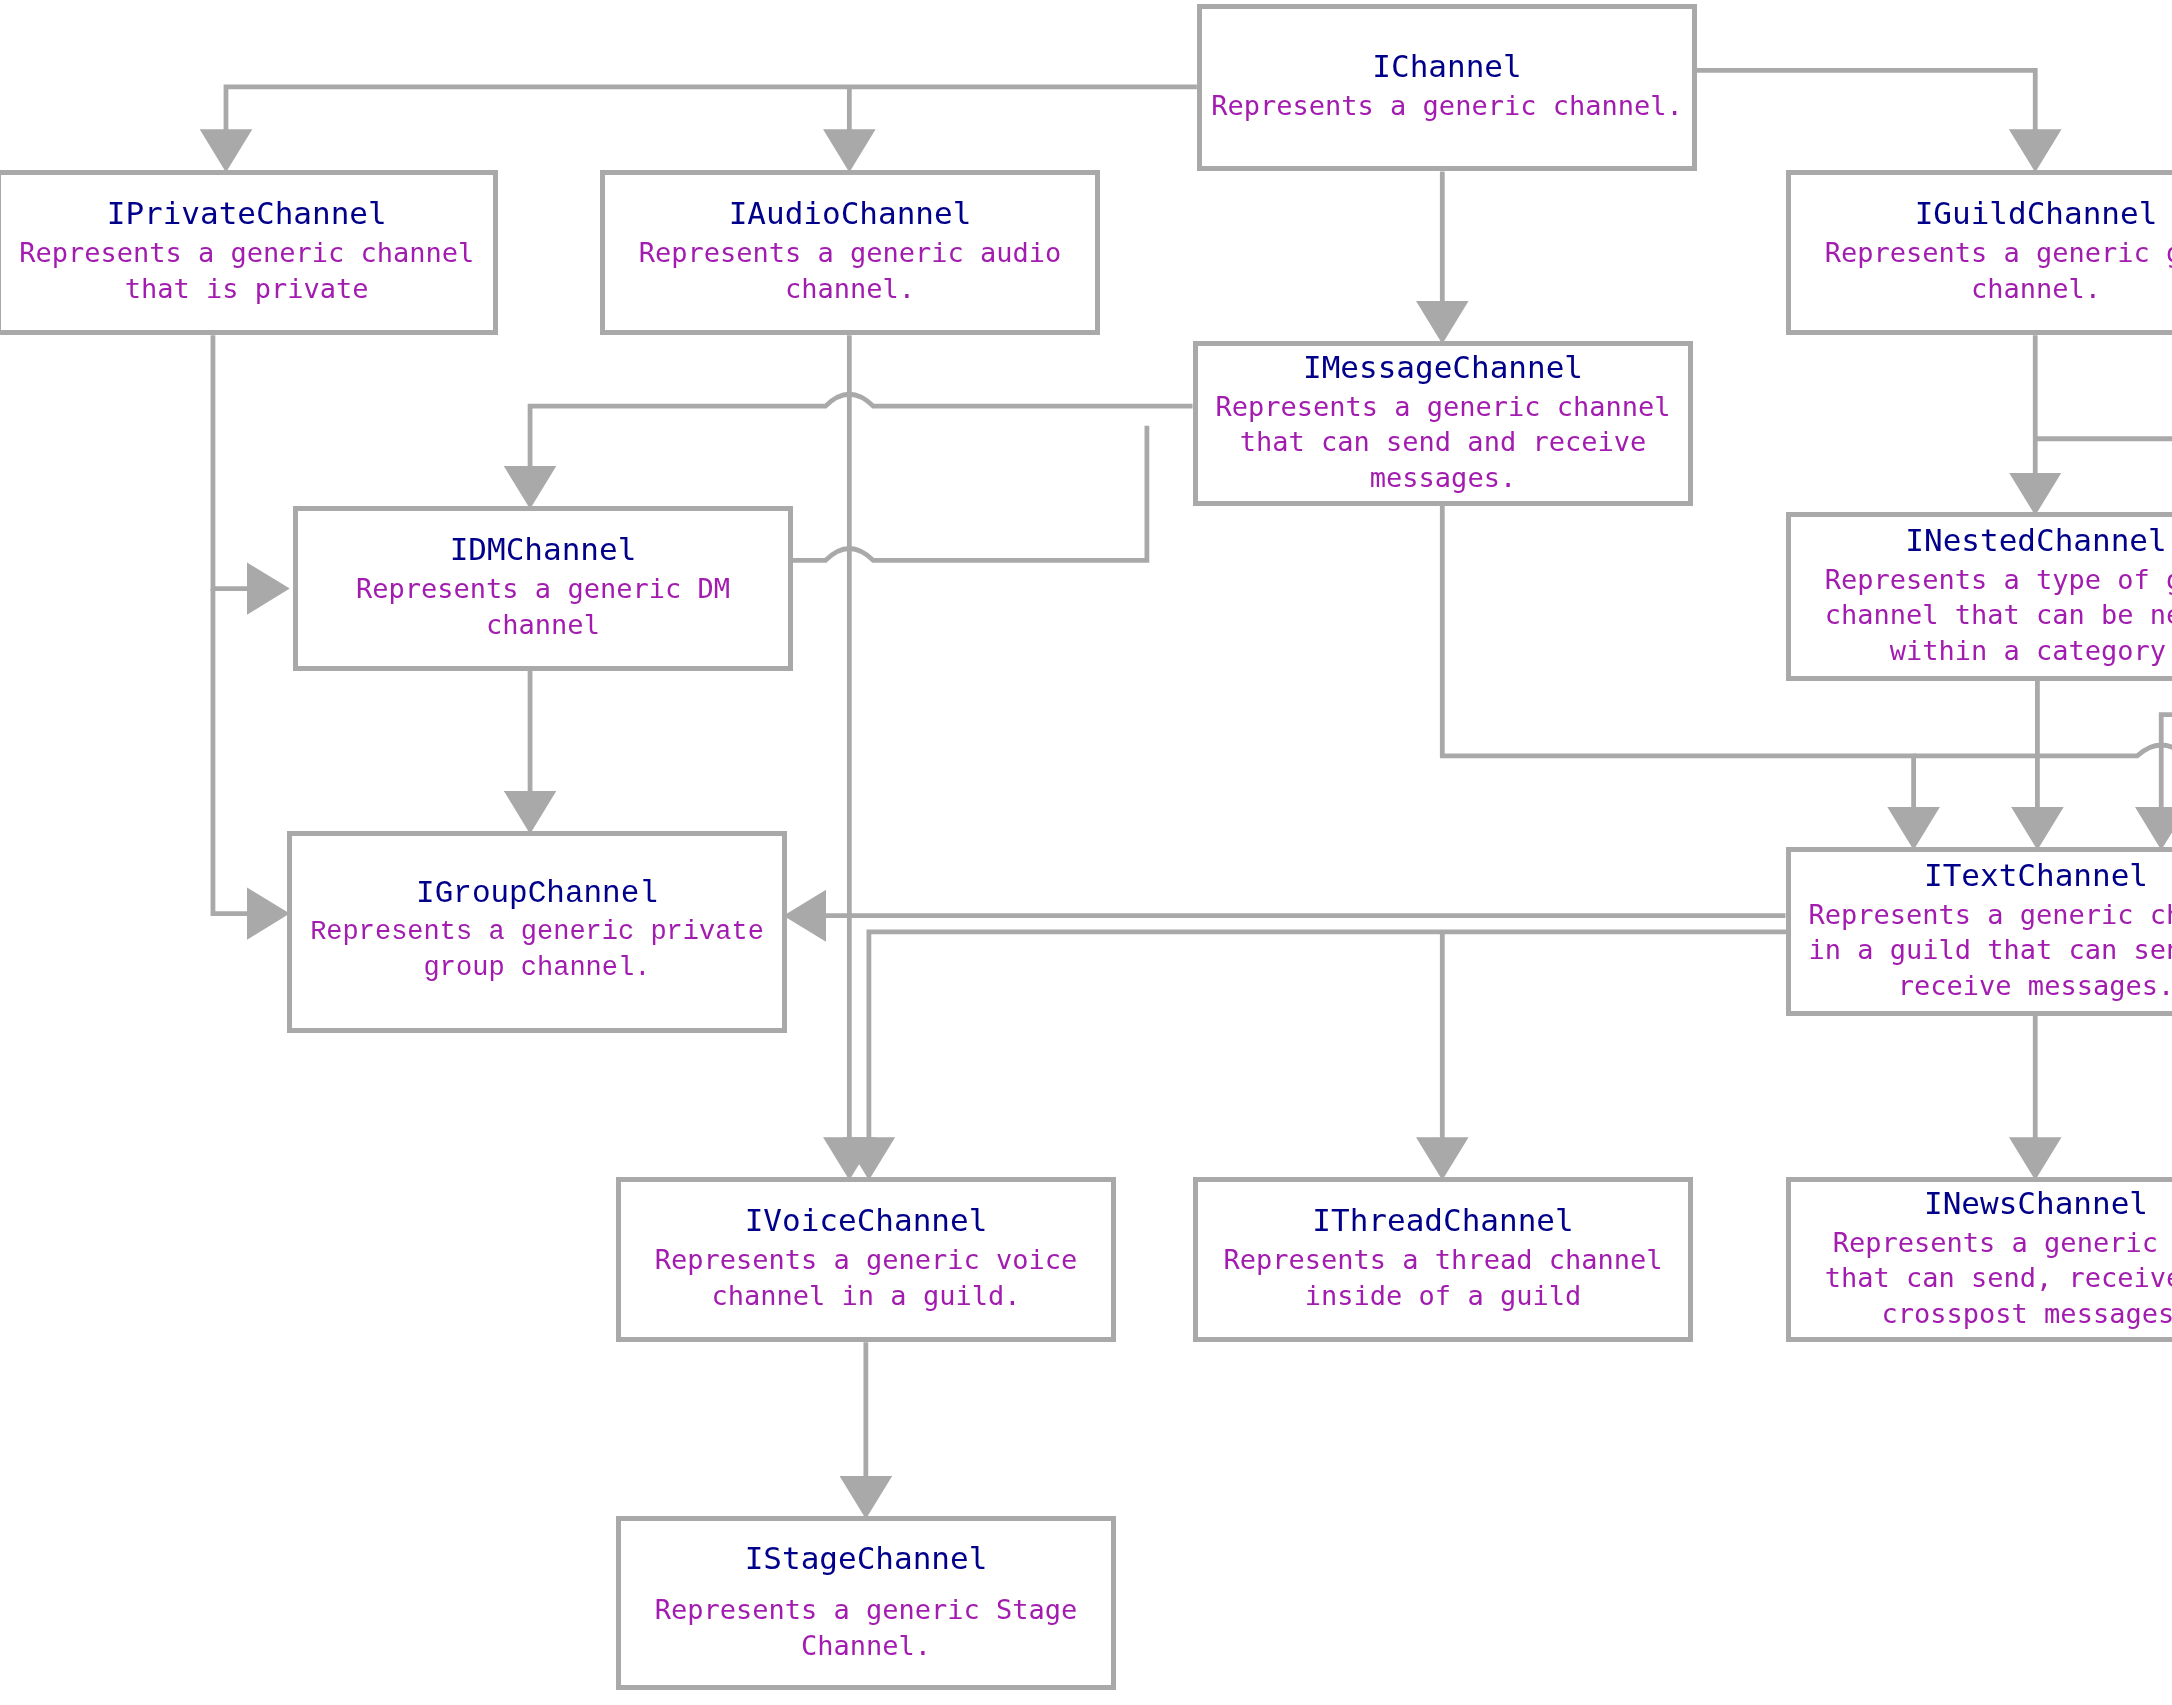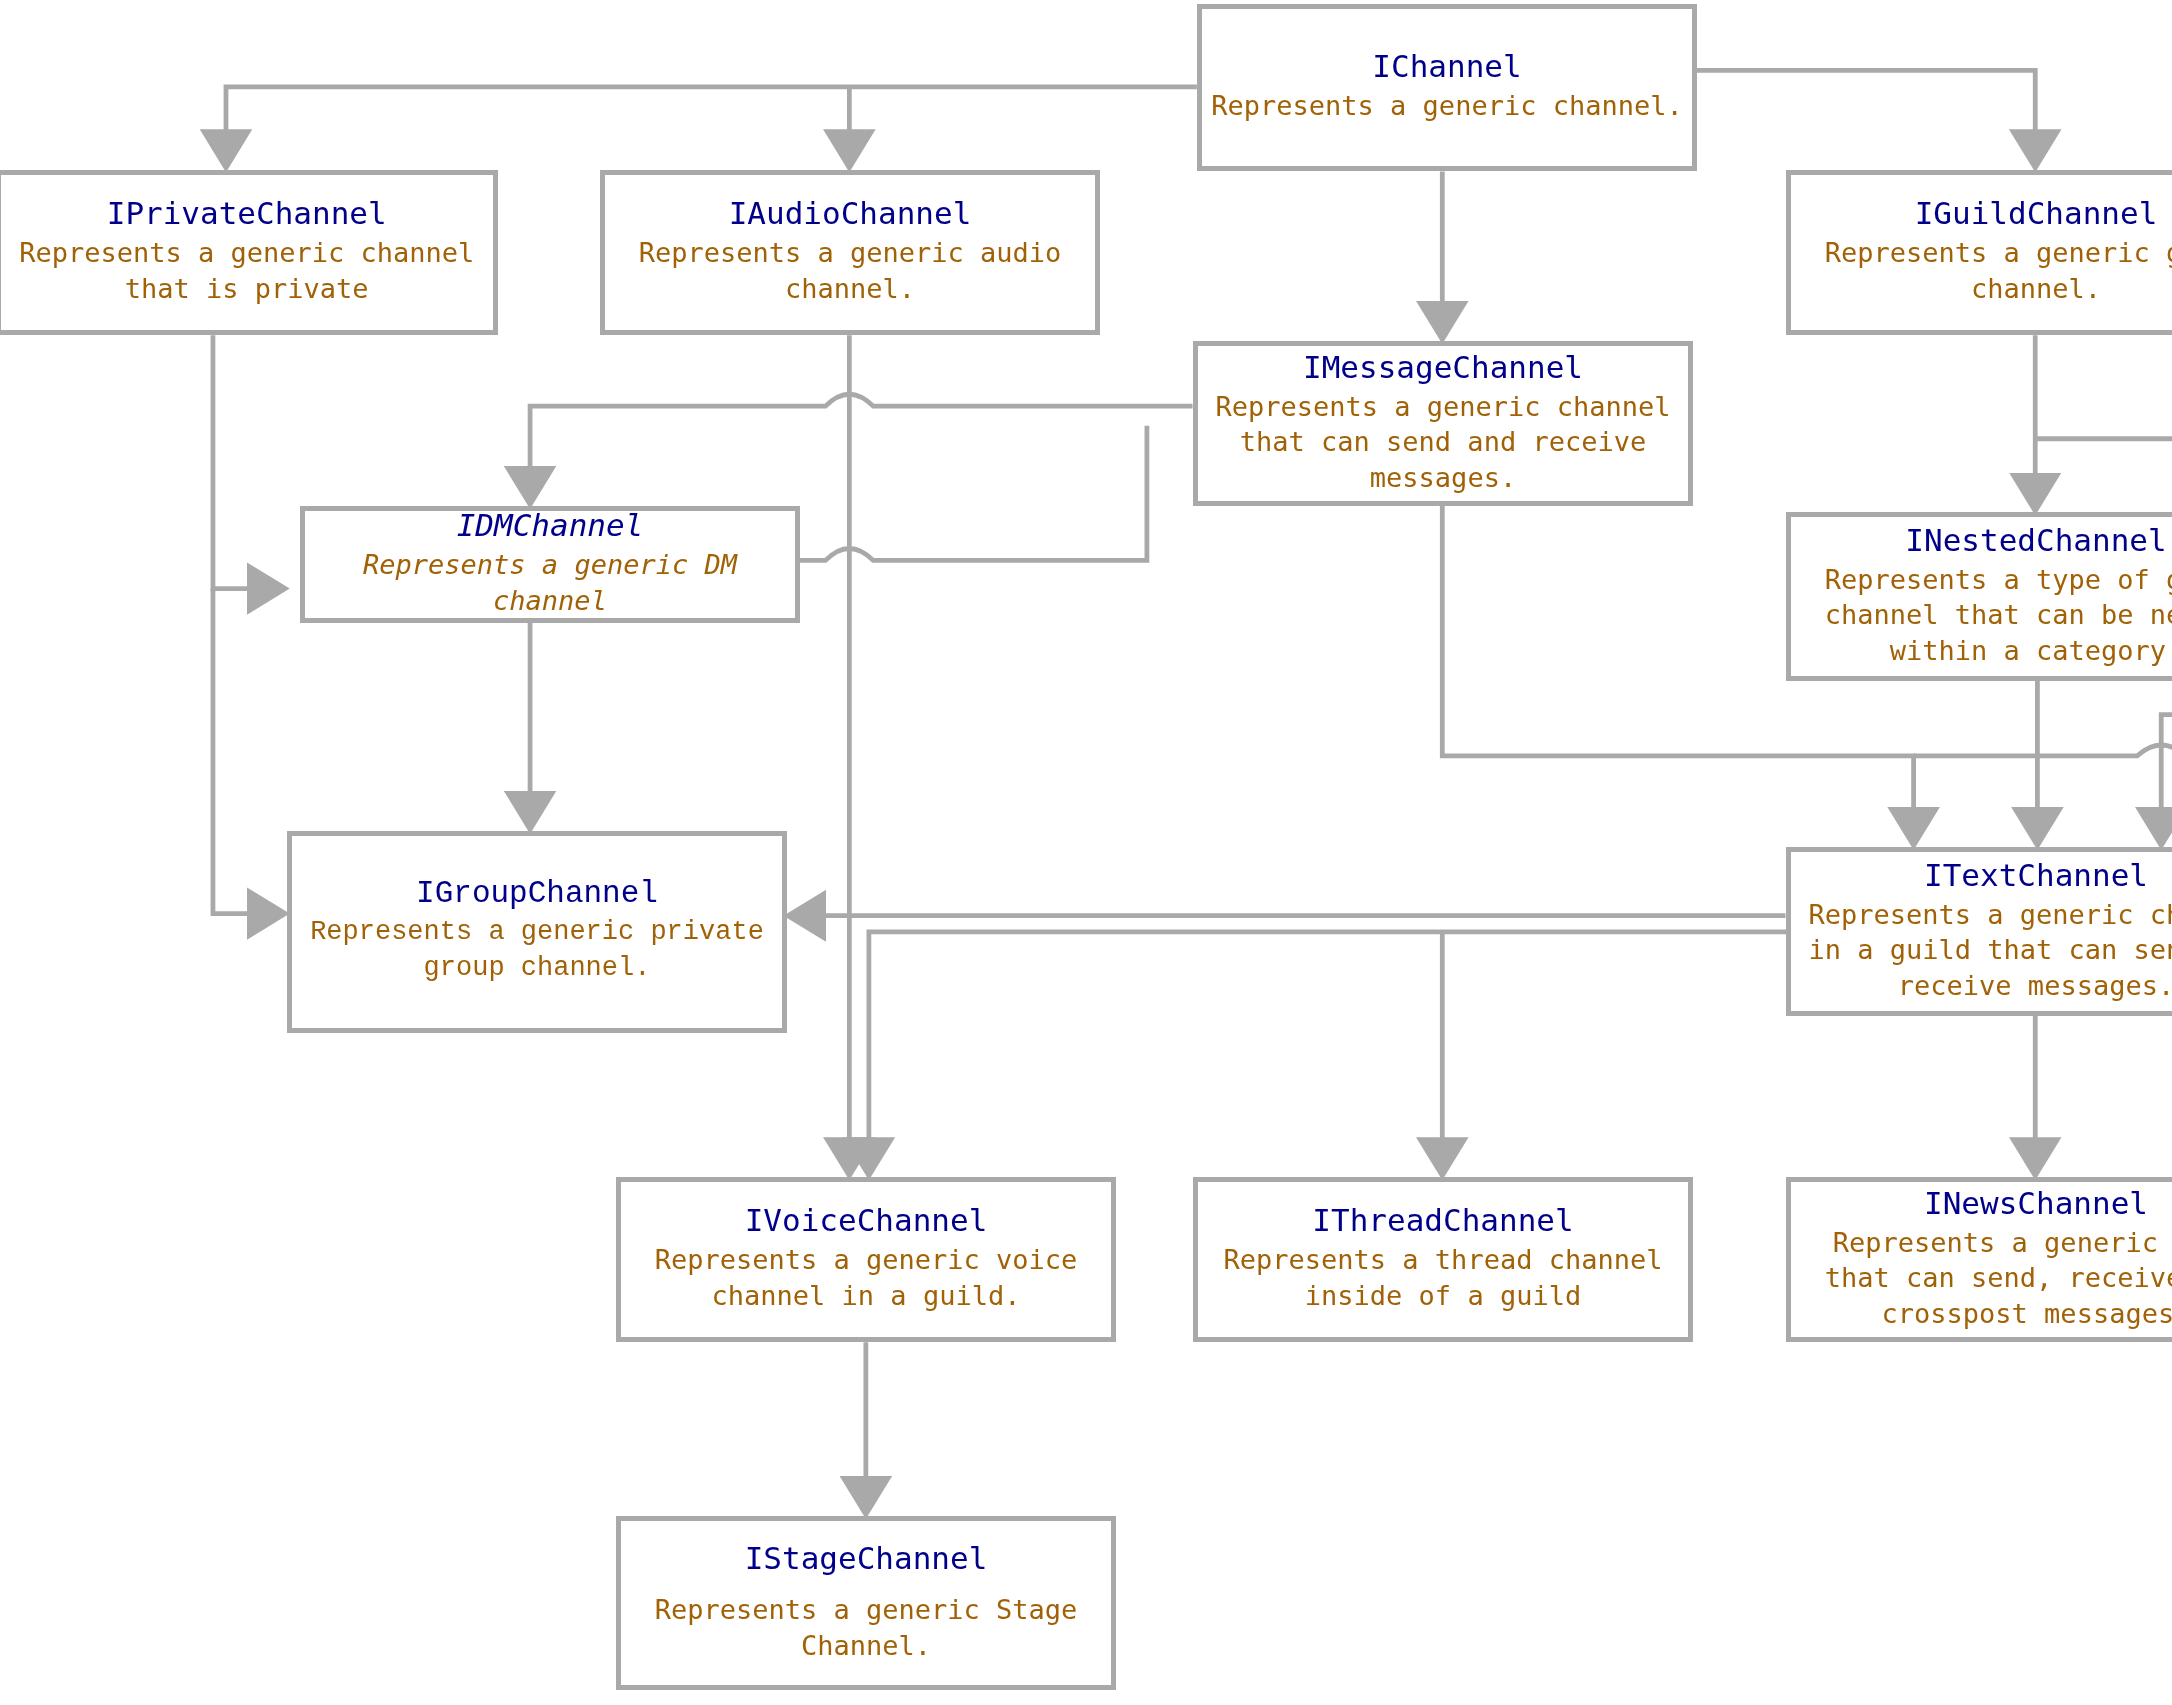--- a/index.html
+++ b/index.html
@@ -37,21 +37,21 @@
   .node-title {
     color: #00008b;
     font-size: 31px;
     line-height: 1.0;
     font-weight: normal;
     letter-spacing: 0px;
     white-space: nowrap;
     margin-bottom: 6px;
   }
   .node-desc {
-    color: #a16207;
+    color: #a21caf;
     font-size: 27px;
     line-height: 1.32;
     font-weight: normal;
   }
 </style>
 </head>
 <body>
 
 <div id="stage">
 
@@ -129,21 +129,21 @@
   <div class="node" style="left: 1786px; top: 170px; width: 500px; height: 165px;">
     <div class="node-title">IGuildChannel</div>
     <div class="node-desc">Represents a generic guild channel.</div>
   </div>
 
   <div class="node" style="left: 1193px; top: 341px; width: 500px; height: 165px;">
     <div class="node-title">IMessageChannel</div>
     <div class="node-desc">Represents a generic channel that can send and receive messages.</div>
   </div>
 
-  <div class="node" style="left: 300px; top: 506px; width: 500px; height: 117px; font-style: italic;">
+  <div class="node" style="left: 293px; top: 506px; width: 500px; height: 165px;">
     <div class="node-title">IDMChannel</div>
     <div class="node-desc">Represents a generic DM channel</div>
   </div>
 
   <div class="node" style="left: 1786px; top: 512px; width: 500px; height: 169px;">
     <div class="node-title">INestedChannel</div>
     <div class="node-desc">Represents a type of guild channel that can be nested within a category.</div>
   </div>
 
   <div class="node" style="left: 287px; top: 831px; width: 500px; height: 202px; font-family: Liberation Mono, monospace;">

